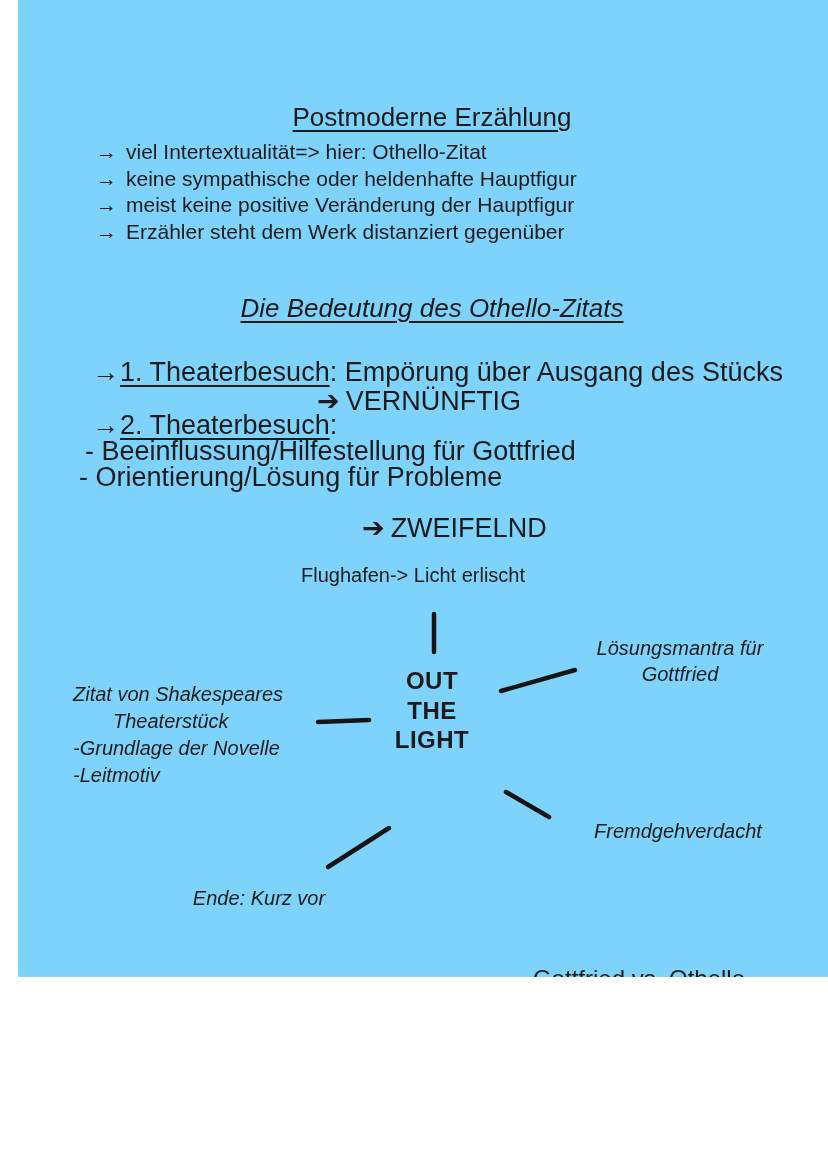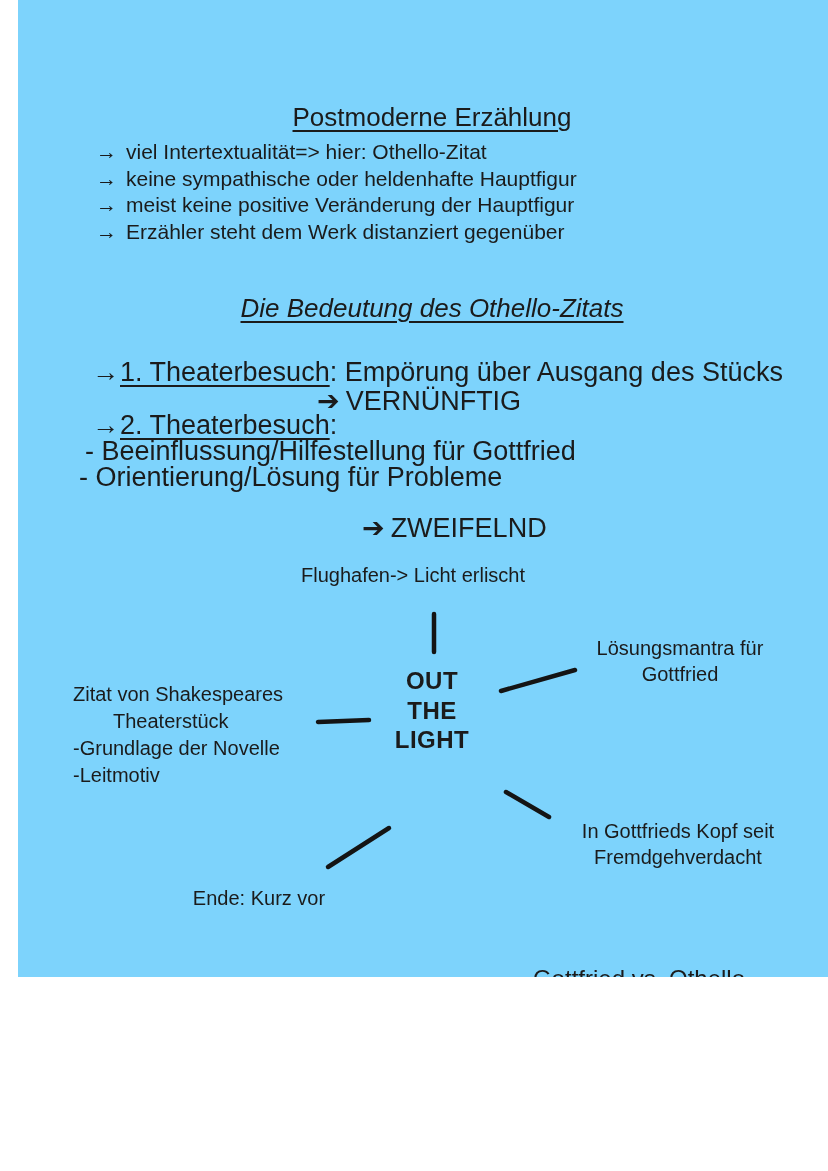--- a/index.html
+++ b/index.html
@@ -32,21 +32,21 @@
   #line-s2 { top:462px; left:61px; }
   #line-s3 { top:488px; left:67px; }
   #line-r2 { top:512px; left:344px; }
 
   #flughafen-label { top:564px; left:283px; font-size:20px; }
 
   #center-node {
     position:absolute; top:666px; left:0; width:828px; text-align:center;
     font-size:24px; font-weight:700; line-height:29.5px; letter-spacing:0.5px;
   }
-  .map-label { position:absolute; font-size:20px; line-height:26px; }
+  .map-label { position:absolute; font-size:20px; line-height:26px;font-style:italic; }
   #right-label  { top:635px; left:552px; width:220px; text-align:center; }
   #left-label   { top:681px; left:55px;  line-height:27px; text-align:left; }
   #left-label .indent { margin-left:40px; }
   #br-label     { top:818px; left:550px; width:220px; text-align:center; }
   #bl-label     { top:885px; left:131px; width:220px; text-align:center; }
 
   #footer-title {
     position:absolute; top:965px; left:496px; width:250px; text-align:center;
     font-size:24px;
   }
@@ -101,21 +101,20 @@
   </div>
 
   <div class="map-label" id="left-label">
     <div>Zitat von Shakespeares</div>
     <div class="indent">Theaterstück</div>
     <div>-Grundlage der Novelle</div>
     <div>-Leitmotiv</div>
   </div>
 
   <div class="map-label" id="br-label">
-    <div>In Gottfrieds Kopf seit</div>
     <div>Fremdgehverdacht</div>
   </div>
 
   <div class="map-label" id="bl-label">
     <div>Ende: Kurz vor</div>
   </div>
 
   <div id="footer-title">
     <span class="underline">Gottfried vs. Othello</span>
   </div>

